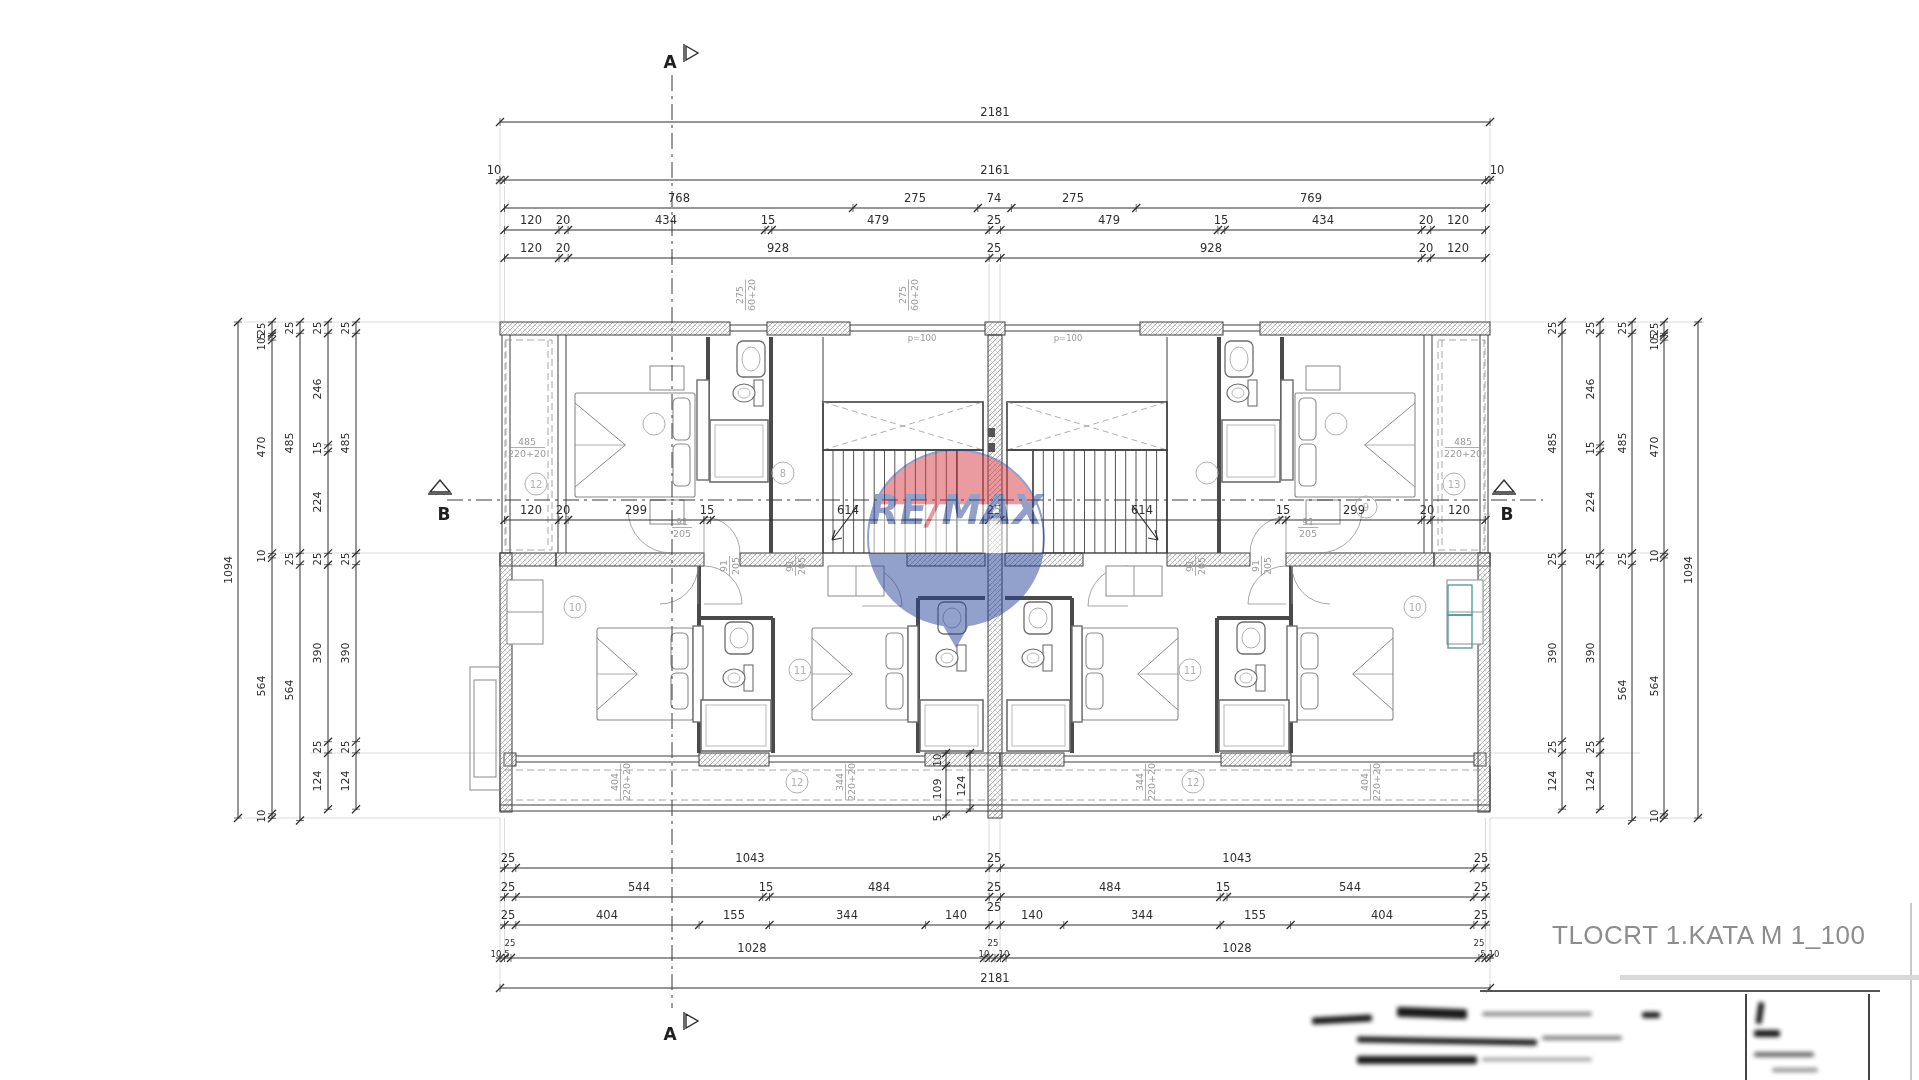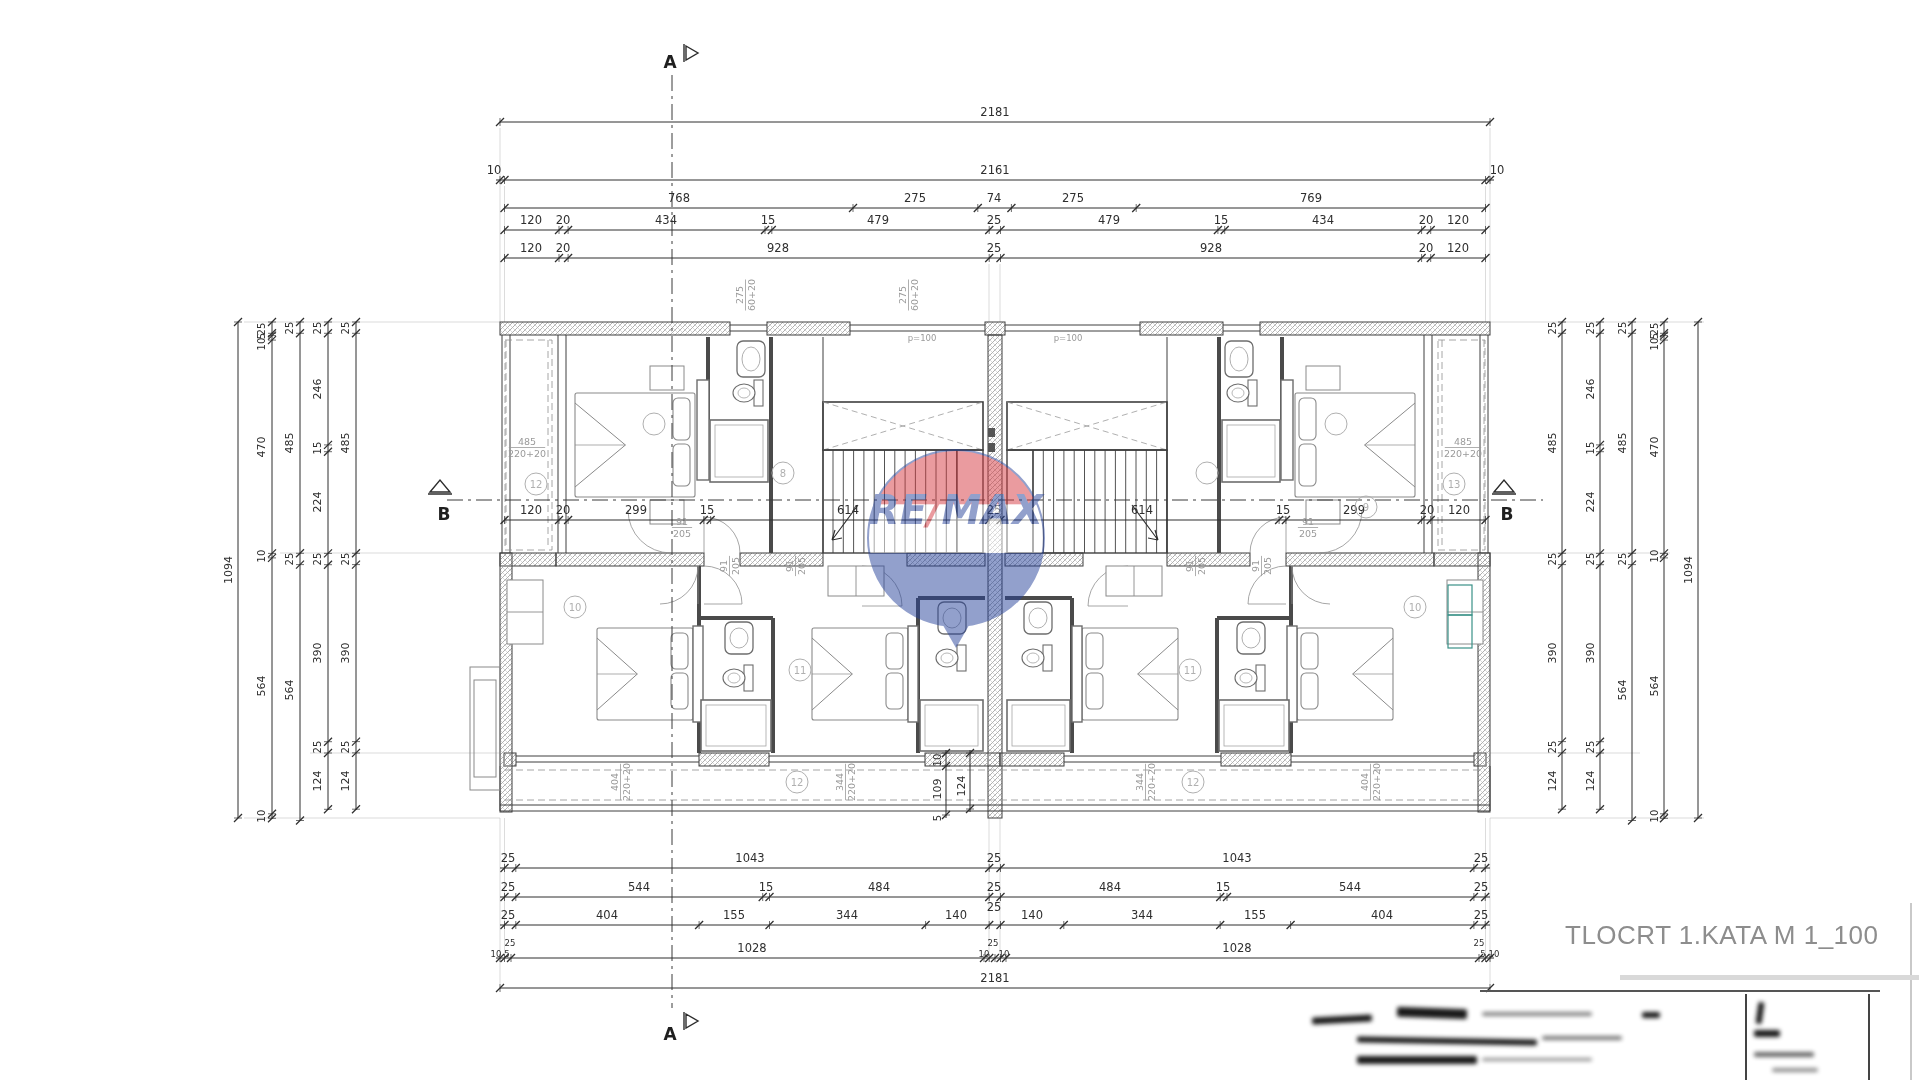--- a/index.html
+++ b/index.html
@@ -1,20 +1,20 @@
 <!DOCTYPE html>
 <html><head>
 <meta charset="utf-8">
 <style>
   html,body{margin:0;padding:0;background:#ffffff;}
   #stage{position:relative;width:1919px;height:1080px;background:#fff;overflow:hidden;
          font-family:"DejaVu Sans",sans-serif;}
   svg{position:absolute;left:0;top:0;}
   .title-label{position:absolute;left:1552px;top:920px;width:330px;color:#8d8d8d;
-      font-size:26px;letter-spacing:.5px;font-family:"Liberation Sans","DejaVu Sans",sans-serif;margin-left:13px;}
+      font-size:26px;letter-spacing:.5px;font-family:"Liberation Sans","DejaVu Sans",sans-serif;}
   .stamp{position:absolute;left:1302px;top:990px;width:617px;height:90px;overflow:hidden;}
   .stamp .frame{position:absolute;left:178px;top:0;width:400px;height:90px;border-top:2px solid #555;border-left:0;}
   .stamp .vline{position:absolute;top:4px;width:2px;height:86px;background:#444;filter:blur(.6px);}
   .smudge{position:absolute;background:#1a1a1a;filter:blur(2px);border-radius:2px;}
   .edgeline{position:absolute;left:1910px;top:903px;width:2px;height:177px;background:#c9c9c9;}
   .scanline{position:absolute;left:1620px;top:975px;width:299px;height:5px;background:#d9d9d9;}
 </style>
 </head>
 <body>
 <div id="stage">

